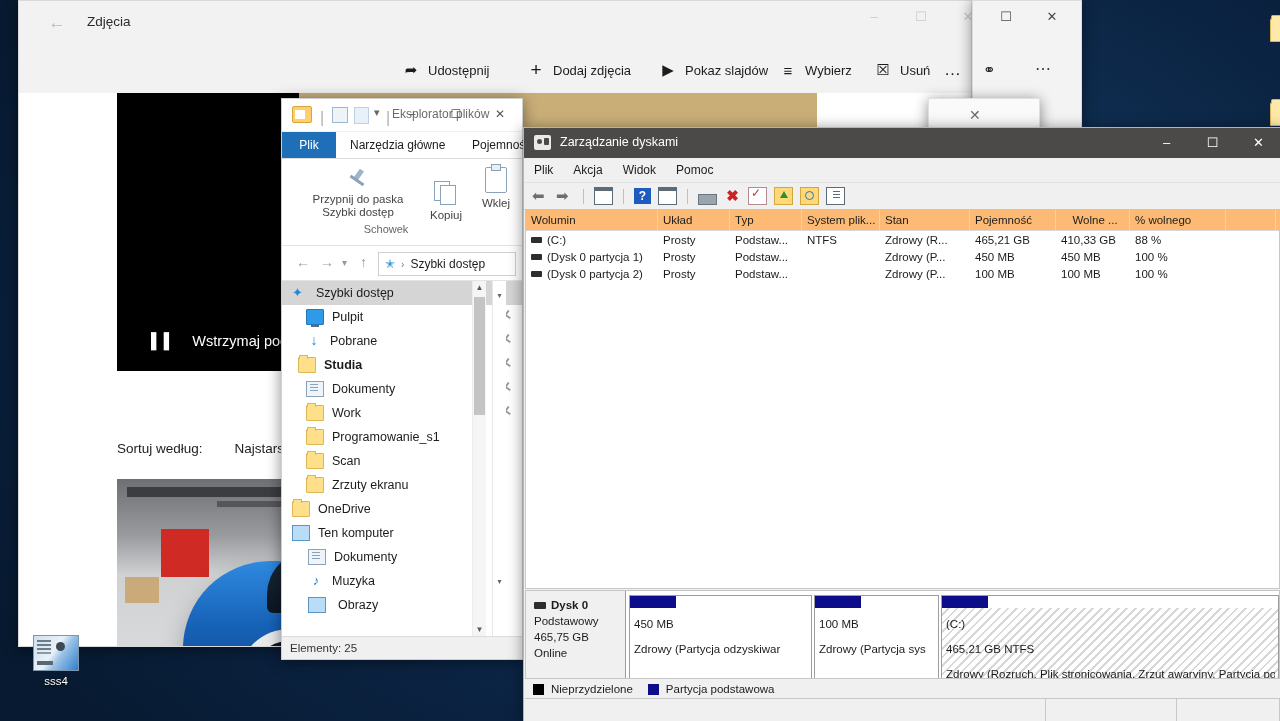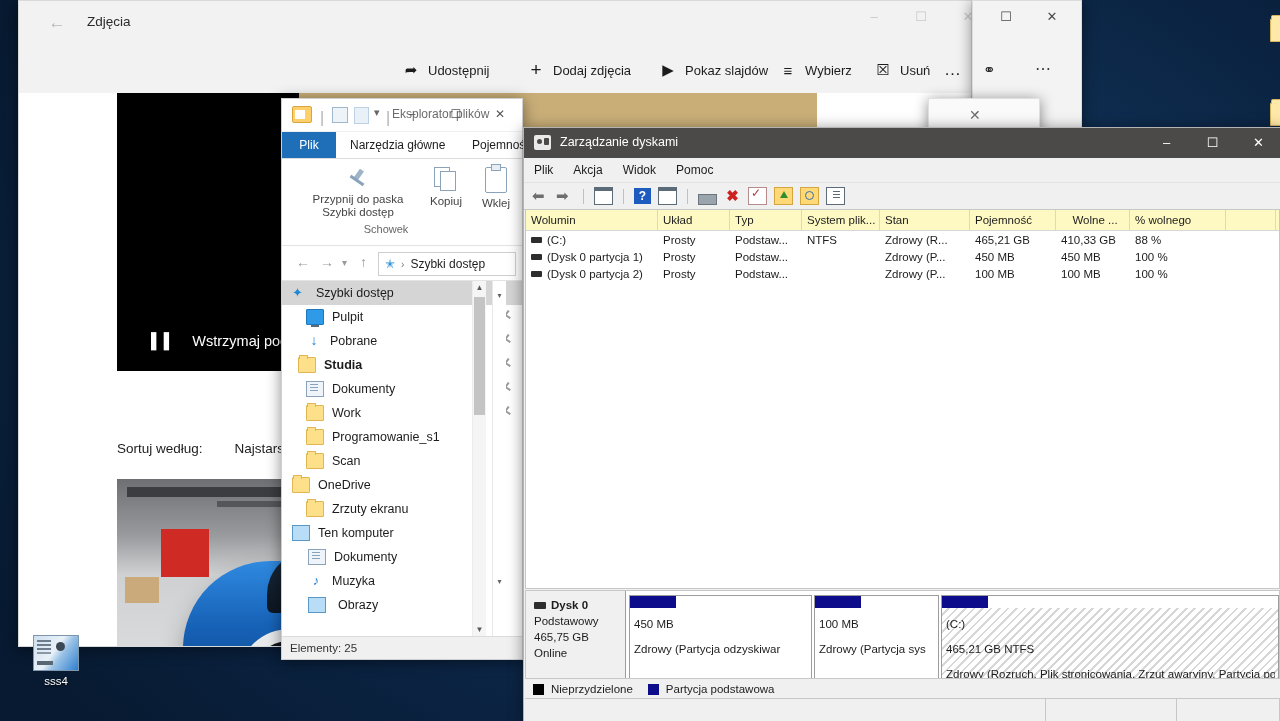--- a/index.html
+++ b/index.html
@@ -167,21 +167,21 @@
   .tb-chk:after{content:"✓";position:absolute;left:2px;top:-2px;color:#b04040;font-size:12px;}
   .tb-fold{background:#ffd978;border:1px solid #d4a73e;}
   .tb-fold:after{content:"";position:absolute;left:5px;top:3px;border-left:4px solid transparent;border-right:4px solid transparent;border-bottom:7px solid #2f8f2f;}
   .tb-mag{background:#ffd978;border:1px solid #d4a73e;}
   .tb-mag:after{content:"";position:absolute;left:4px;top:3px;width:7px;height:7px;border:1.5px solid #3a6fa8;border-radius:50%;}
   .tb-list{background:#fff;border:1.5px solid #5b6b78;}
   .tb-list:after{content:"";position:absolute;left:6px;top:3px;width:7px;height:1px;background:#5b6b78;box-shadow:0 3px 0 #5b6b78,0 6px 0 #5b6b78;}
   .tb-drv{background:#9aa4ad;border:1px solid #6c757d;height:9px;top:3px;}
 
   #dm-pane-top{position:absolute;left:1px;right:1px;top:81px;height:378px;background:#fff;border:1px solid #c7c7c7;overflow:hidden;}
-  #dm-cols{display:flex;height:20px;background:#fef9c3;border-bottom:1px solid #d7d7d7;}
+  #dm-cols{display:flex;height:20px;background:#fdba74;border-bottom:1px solid #d7d7d7;}
   .dm-col{border-right:1px solid #d7d7d7;font-size:11.5px;color:#1c1c1c;line-height:20px;padding-left:5px;box-sizing:border-box;white-space:nowrap;overflow:hidden;}
   .dm-row{display:flex;height:17px;font-size:11.5px;color:#1c1c1c;align-items:center;}
   .dm-cell{box-sizing:border-box;padding-left:5px;white-space:nowrap;overflow:hidden;}
   .voldisk{display:inline-block;width:11px;height:6px;background:#2d2d2d;border-radius:1px;margin-right:5px;vertical-align:middle;}
 
   #dm-pane-bot{position:absolute;left:1px;right:1px;top:462px;height:210px;background:#f0f0f0;border:1px solid #c7c7c7;overflow:hidden;}
   #disk-strip{position:relative;height:107px;background:#fff;border-bottom:1px solid #c7c7c7;}
   #disk-info{position:absolute;left:0;top:0;width:100px;height:107px;border-right:1px solid #9d9d9d;background:#f0f0f0;padding:6px 8px;box-sizing:border-box;font-size:11.5px;color:#1c1c1c;line-height:16px;}
   #disk-info .dname{font-weight:bold;display:flex;align-items:center;gap:5px;}
   .part{position:absolute;top:4px;height:98px;border:1px solid #9d9d9d;background:#fff;box-sizing:border-box;}
@@ -310,21 +310,21 @@
     <div class="ex-tab" style="left:54px;">Narzędzia główne</div>
     <div class="ex-tab" style="left:176px;">Pojemność</div>
   </div>
 
   <div id="ex-ribbon">
     <div class="rb-big" style="left:16px;top:8px;width:120px;">
       <span class="rb-ico pin"></span>
       <span style="white-space:pre-line">Przypnij do paska
 Szybki dostęp</span>
     </div>
-    <div class="rb-big" style="left:140px;top:8px;width:48px;">
+    <div class="rb-big" style="left:140px;top:22px;width:48px;">
       <span class="rb-ico docs">
           <i></i>
           <i></i>
         </span>
       <span>Kopiuj</span>
     </div>
     <div class="rb-big" style="left:192px;top:8px;width:44px;">
       <span class="rb-ico clip"></span>
       <span>Wklej</span>
     </div>
@@ -379,27 +379,27 @@
           <span class="pinmark"></span>
         </div>
         <div class="nav-item" style="padding-left: 24px;">
           <span class="nav-ico ico-folder"></span>
           <span>Programowanie_s1</span>
         </div>
         <div class="nav-item" style="padding-left: 24px;">
           <span class="nav-ico ico-folder"></span>
           <span>Scan</span>
         </div>
+        <div class="nav-item" style="padding-left: 24px;">
+          <span class="nav-ico ico-folder"></span>
+          <span>Zrzuty ekranu</span>
+        </div>
         <div class="nav-item" style="padding-left: 10px;">
           <span class="nav-ico ico-folder"></span>
           <span>OneDrive</span>
-        </div>
-        <div class="nav-item" style="padding-left: 24px;">
-          <span class="nav-ico ico-folder"></span>
-          <span>Zrzuty ekranu</span>
         </div>
         <div class="nav-item" style="padding-left: 10px;">
           <span class="nav-ico ico-pc"></span>
           <span>Ten komputer</span>
         </div>
         <div class="nav-item" style="padding-left: 26px;">
           <span class="nav-ico ico-doc"></span>
           <span>Dokumenty</span>
         </div>
         <div class="nav-item" style="padding-left: 26px;">

